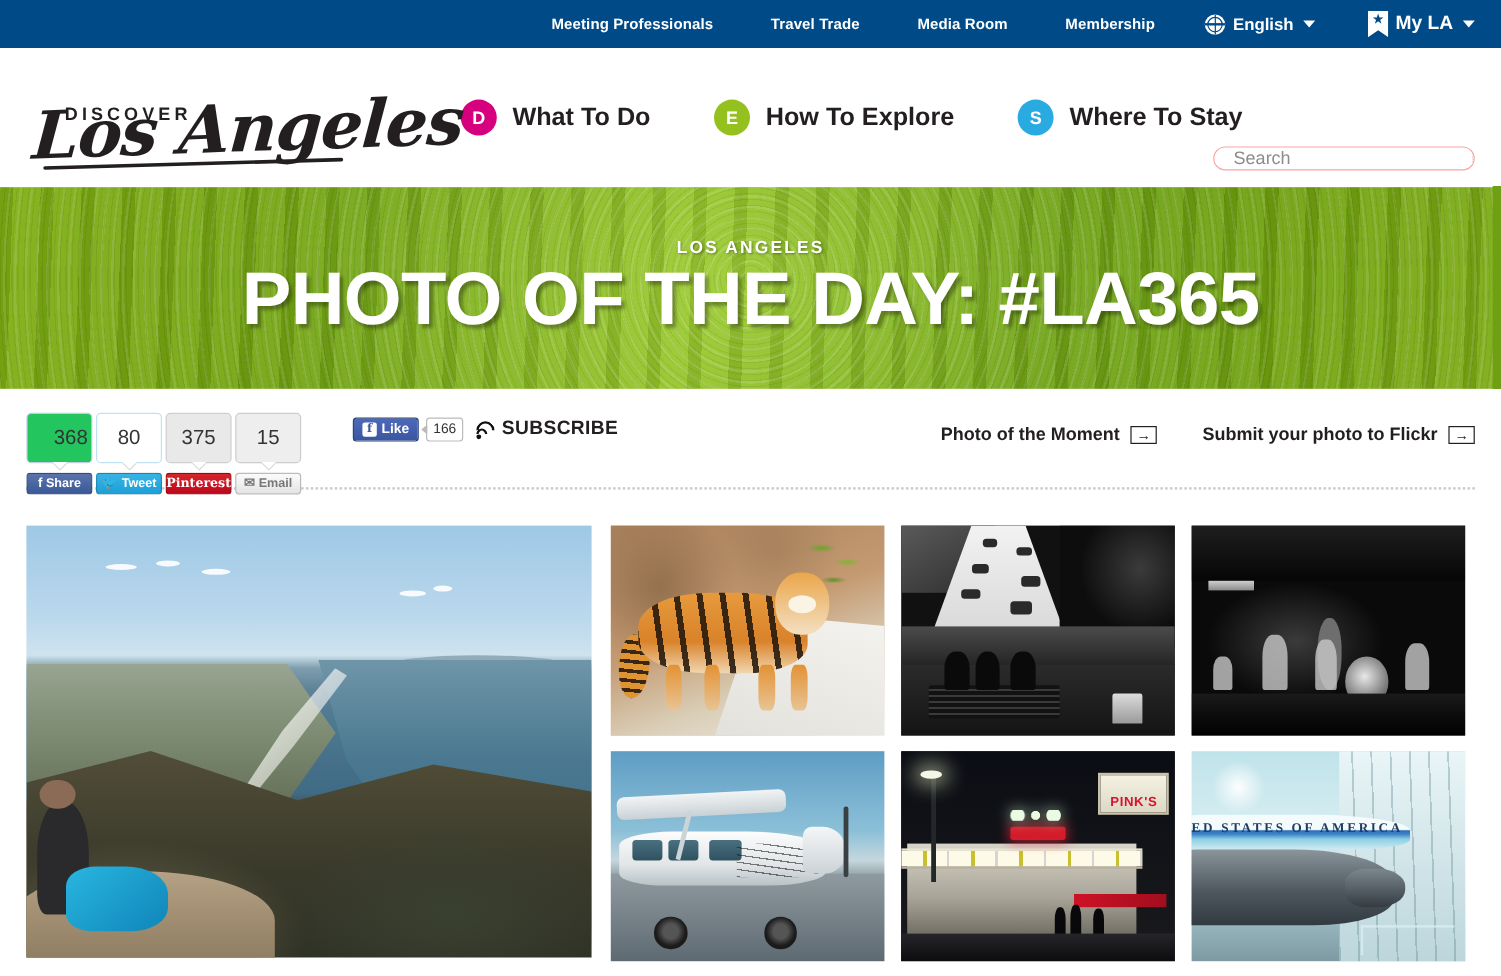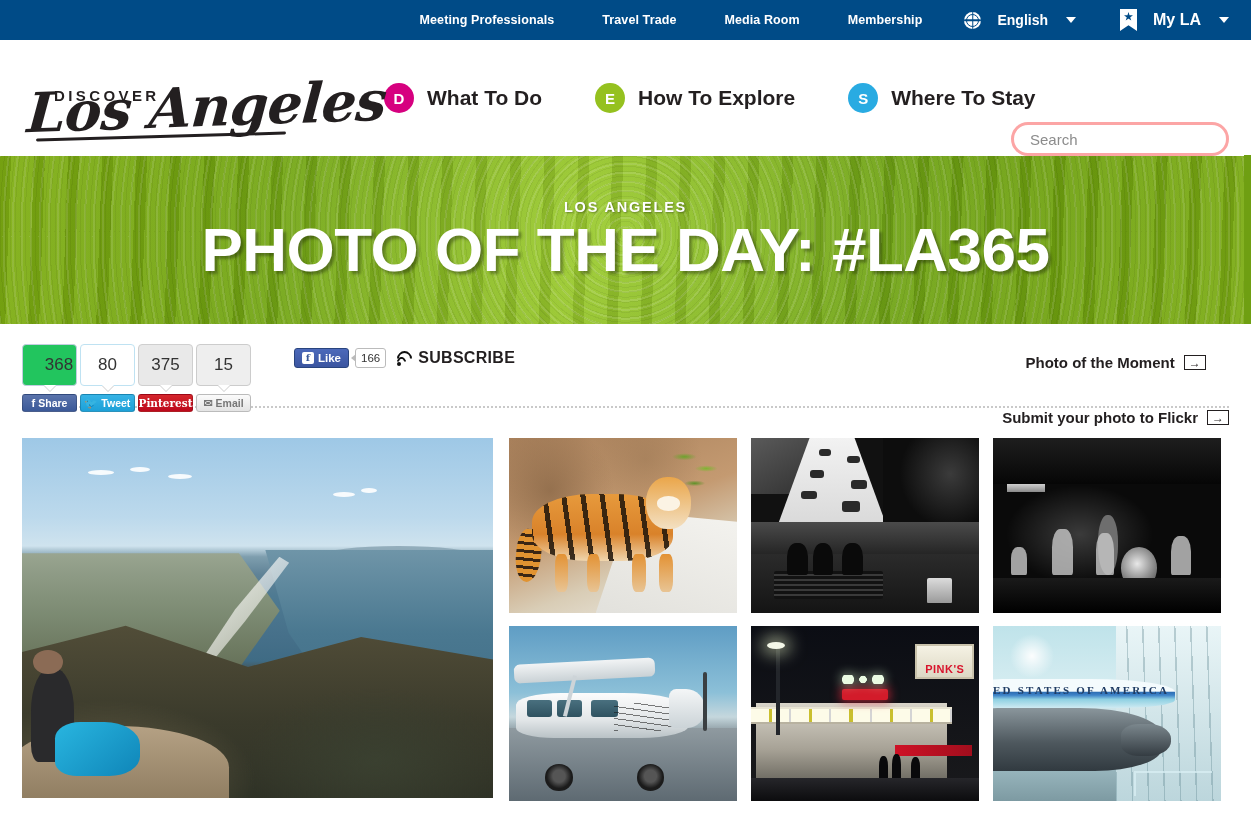--- a/index.html
+++ b/index.html
@@ -24,21 +24,21 @@
   .topbar-link {
     color: #ffffff;
     font-size: 12.5px;
     font-weight: bold;
     letter-spacing: .1px;
     padding: 0 24px;
     cursor: pointer;
     white-space: nowrap;
   }
   .lang-item, .myla-item {
-    display: flex; align-items: center; gap: 16px;
+    display: flex; align-items: center; gap: 6px;
     color: #fff; font-size: 14px; font-weight: bold;
     padding: 0 18px; cursor: pointer; white-space: nowrap;
   }
   .myla-item { font-size: 16px; padding-right: 0; padding-left: 26px;}
   .globe-icon {
     width: 17px; height: 17px; border-radius: 50%;
     background: #fff; position: relative; flex: none;
     overflow: hidden;
   }
   .globe-icon::before {
@@ -101,22 +101,22 @@
   .navitem { display: flex; align-items: center; gap: 13px; cursor: pointer; }
   .nav-badge {
     width: 30px; height: 30px; border-radius: 50%;
     color: #fff; font-size: 15px; font-weight: bold;
     display: flex; align-items: center; justify-content: center;
     flex: none;
   }
   .nav-label { font-size: 21px; font-weight: bold; color: #231f20; white-space: nowrap;}
   .searchwrap {
     position: absolute; right: 22px; top: 82px;
-    width: 218px; height: 34px;
-    border: 3px solid #fca5a5; border-radius: 17px;
+    width: 218px; height: 20px;
+    border: 1px solid #fca5a5; border-radius: 17px;
     display: flex; align-items: center; background: #fff;
     overflow: hidden;
   }
   .searchwrap input {
     flex: 1; border: none; outline: none;
     font-size: 15px; color: #555; padding-left: 16px;
     font-family: "Liberation Sans", sans-serif; background: transparent;
   }
   .searchwrap input::placeholder { color: #8c8c8c; }
   .search-divider { width:1px; height:22px; border-left:1px dotted #bbb; }
@@ -247,21 +247,21 @@
     border: 2.2px solid #111; border-right-color:transparent;
     border-bottom-color: transparent; border-radius:50%;
     transform: rotate(45deg);
   }
   .rss-arc1 { width:9px; height:9px; }
   .rss-arc2 { width:15px; height:15px; }
   .subscribe-label { font-size: 16px; font-weight: bold; color: #231f20; letter-spacing: .3px; }
 
   .rightlinks {
     position: absolute; right: 0; top: 30px;
-    display: flex; align-items: center; gap: 38px; flex-direction: column;
+    display: flex; align-items: center; gap: 38px;
   }
   .rlink {
     display: flex; align-items: center; gap: 9px;
     font-size: 15px; font-weight: bold; color: #231f20;
     cursor: pointer; white-space: nowrap;
   }
   .arrowbox {
     width: 22px; height: 15px; border: 1.5px solid #231f20;
     display: flex; align-items: center; justify-content: center;
     font-size: 12px; line-height: 1; flex: none;

